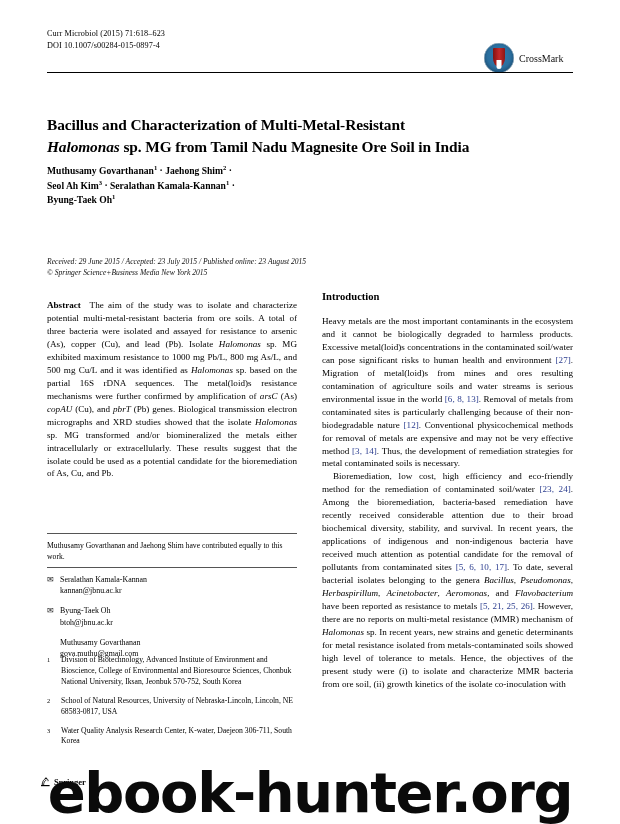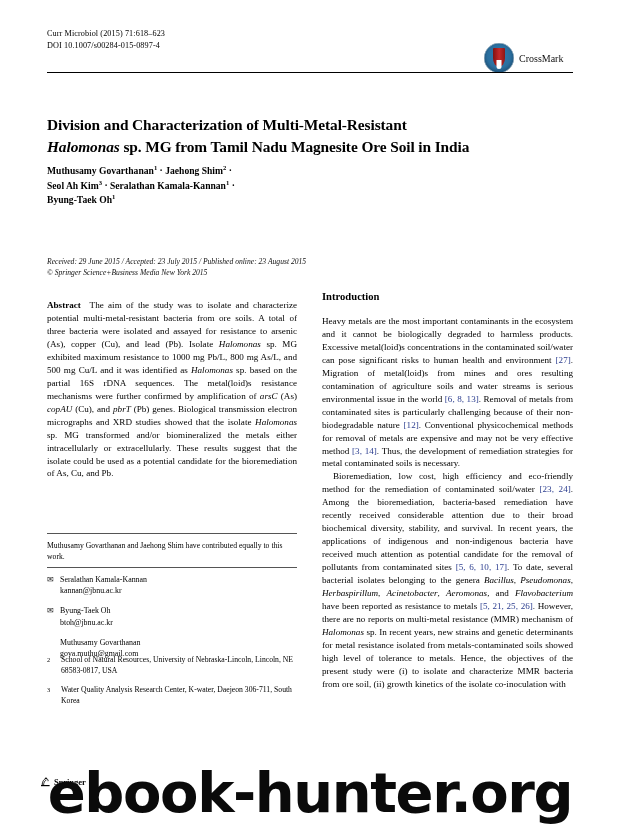--- a/index.html
+++ b/index.html
@@ -286,21 +286,21 @@
   </div>
 
   <div class="crossmark">
     <div class="crossmark-badge"></div>
     <div class="crossmark-label">CrossMark</div>
   </div>
 
   <div class="rule-top"></div>
 
   <h1 class="title">
-    <span>Division and Characterization of Multi-Metal-Resistant</span><br>
+    <span>Bacillus and Characterization of Multi-Metal-Resistant</span><br>
     <i>Halomonas</i><span> sp. MG from Tamil Nadu Magnesite Ore Soil in India</span>
   </h1>
 
   <div class="authors">
     <span>Muthusamy Govarthanan</span><sup>1</sup><span> · </span><span>Jaehong Shim</span><sup>2</sup><span> · </span><br>
     <span>Seol Ah Kim</span><sup>3</sup><span> · </span><span>Seralathan Kamala-Kannan</span><sup>1</sup><span> · </span><br>
     <span>Byung-Taek Oh</span><sup>1</sup>
   </div>
 
   <div class="dates">
@@ -349,20 +349,24 @@
     <div class="contact-block no-mail">
       <div class="contact-lines">
         <div>Muthusamy Govarthanan</div>
         <div>gova.muthu@gmail.com</div>
       </div>
     </div>
 
   </div>
 
   <div class="affiliations">
+    <div class="aff">
+      <div class="aff-num">1</div>
+      <div class="aff-text">Division of Biotechnology, Advanced Institute of Environment and Bioscience, College of Environmental and Bioresource Sciences, Chonbuk National University, Iksan, Jeonbuk 570-752, South Korea</div>
+    </div>
     <div class="aff">
       <div class="aff-num">2</div>
       <div class="aff-text">School of Natural Resources, University of Nebraska-Lincoln, Lincoln, NE 68583-0817, USA</div>
     </div>
     <div class="aff">
       <div class="aff-num">3</div>
       <div class="aff-text">Water Quality Analysis Research Center, K-water, Daejeon 306-711, South Korea</div>
     </div>
   </div>
 

